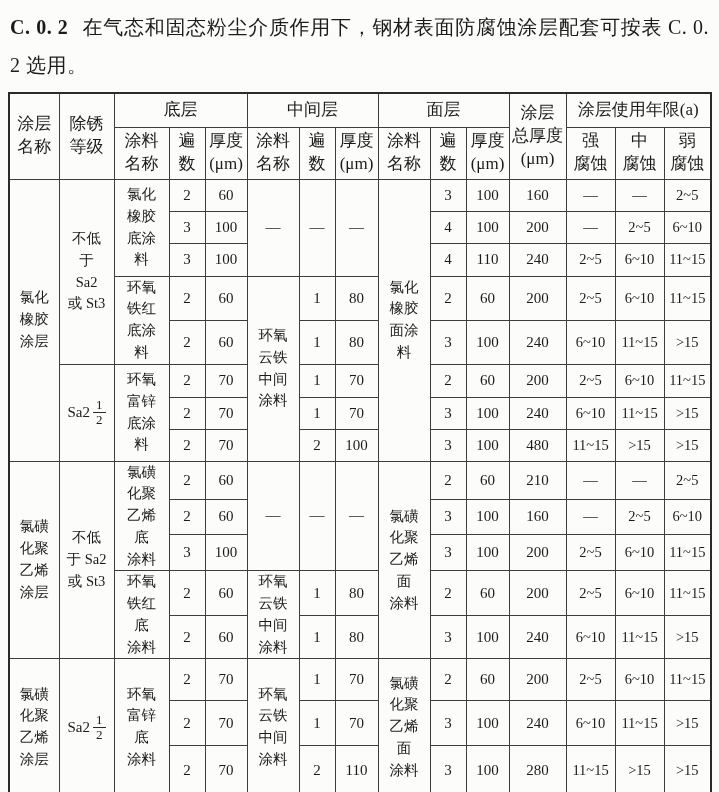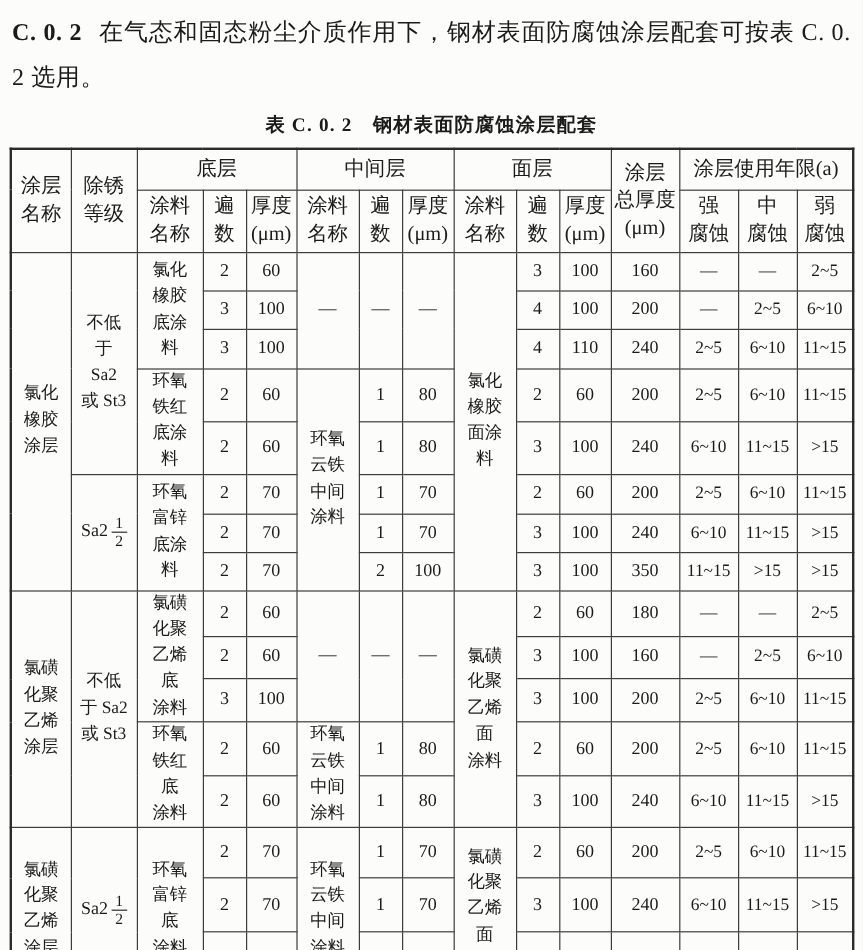--- a/index.html
+++ b/index.html
@@ -55,21 +55,20 @@
   .frac { display: inline-flex; flex-direction: column; align-items: center; line-height: 1.05; font-size: 13px; }
   .fden { border-top: 1px solid #2b2b2b; padding: 0 3px; }
 </style>
 </head>
 <body>
 
 <div class="page">
 
   <p class="clause"><span class="clause-num">C. 0. 2</span><span>在气态和固态粉尘介质作用下，钢材表面防腐蚀涂层配套可按表 C. 0. 2 选用。</span></p>
 
-  <div class="table-title">表 C. 0. 2　钢材表面防腐蚀涂层配套</div>
 
   <table class="coating">
     <colgroup>
       <col style="width:50px">
         <col style="width:55px">
       <col style="width:55px">
         <col style="width:36px">
         <col style="width:42px">
       <col style="width:52px">
         <col style="width:36px">
@@ -239,21 +238,21 @@
         <td class="rng">11~15</td>
         <td class="rng">&gt;15</td>
       </tr>
       <tr class="r32">
         <td class="num">2</td>
         <td class="num">70</td>
         <td class="num">2</td>
         <td class="num">100</td>
         <td class="num">3</td>
         <td class="num">100</td>
-        <td class="num">350</td>
+        <td class="num">480</td>
         <td class="rng">11~15</td>
         <td class="rng">&gt;15</td>
         <td class="rng">&gt;15</td>
       </tr>
 
       <tr class="r35">
         <td class="nm" rowspan="5">氯磺
 化聚
 乙烯
 涂层</td>
@@ -270,21 +269,21 @@
         <td class="num" rowspan="3">—</td>
         <td class="num" rowspan="3">—</td>
         <td class="num" rowspan="3">—</td>
         <td class="nm" rowspan="5">氯磺
 化聚
 乙烯
 面
 涂料</td>
         <td class="num">2</td>
         <td class="num">60</td>
-        <td class="num">180</td>
+        <td class="num">210</td>
         <td class="rng">—</td>
         <td class="rng">—</td>
         <td class="rng">2~5</td>
       </tr>
       <tr class="r33">
         <td class="num">2</td>
         <td class="num">60</td>
         <td class="num">3</td>
         <td class="num">100</td>
         <td class="num">160</td>

